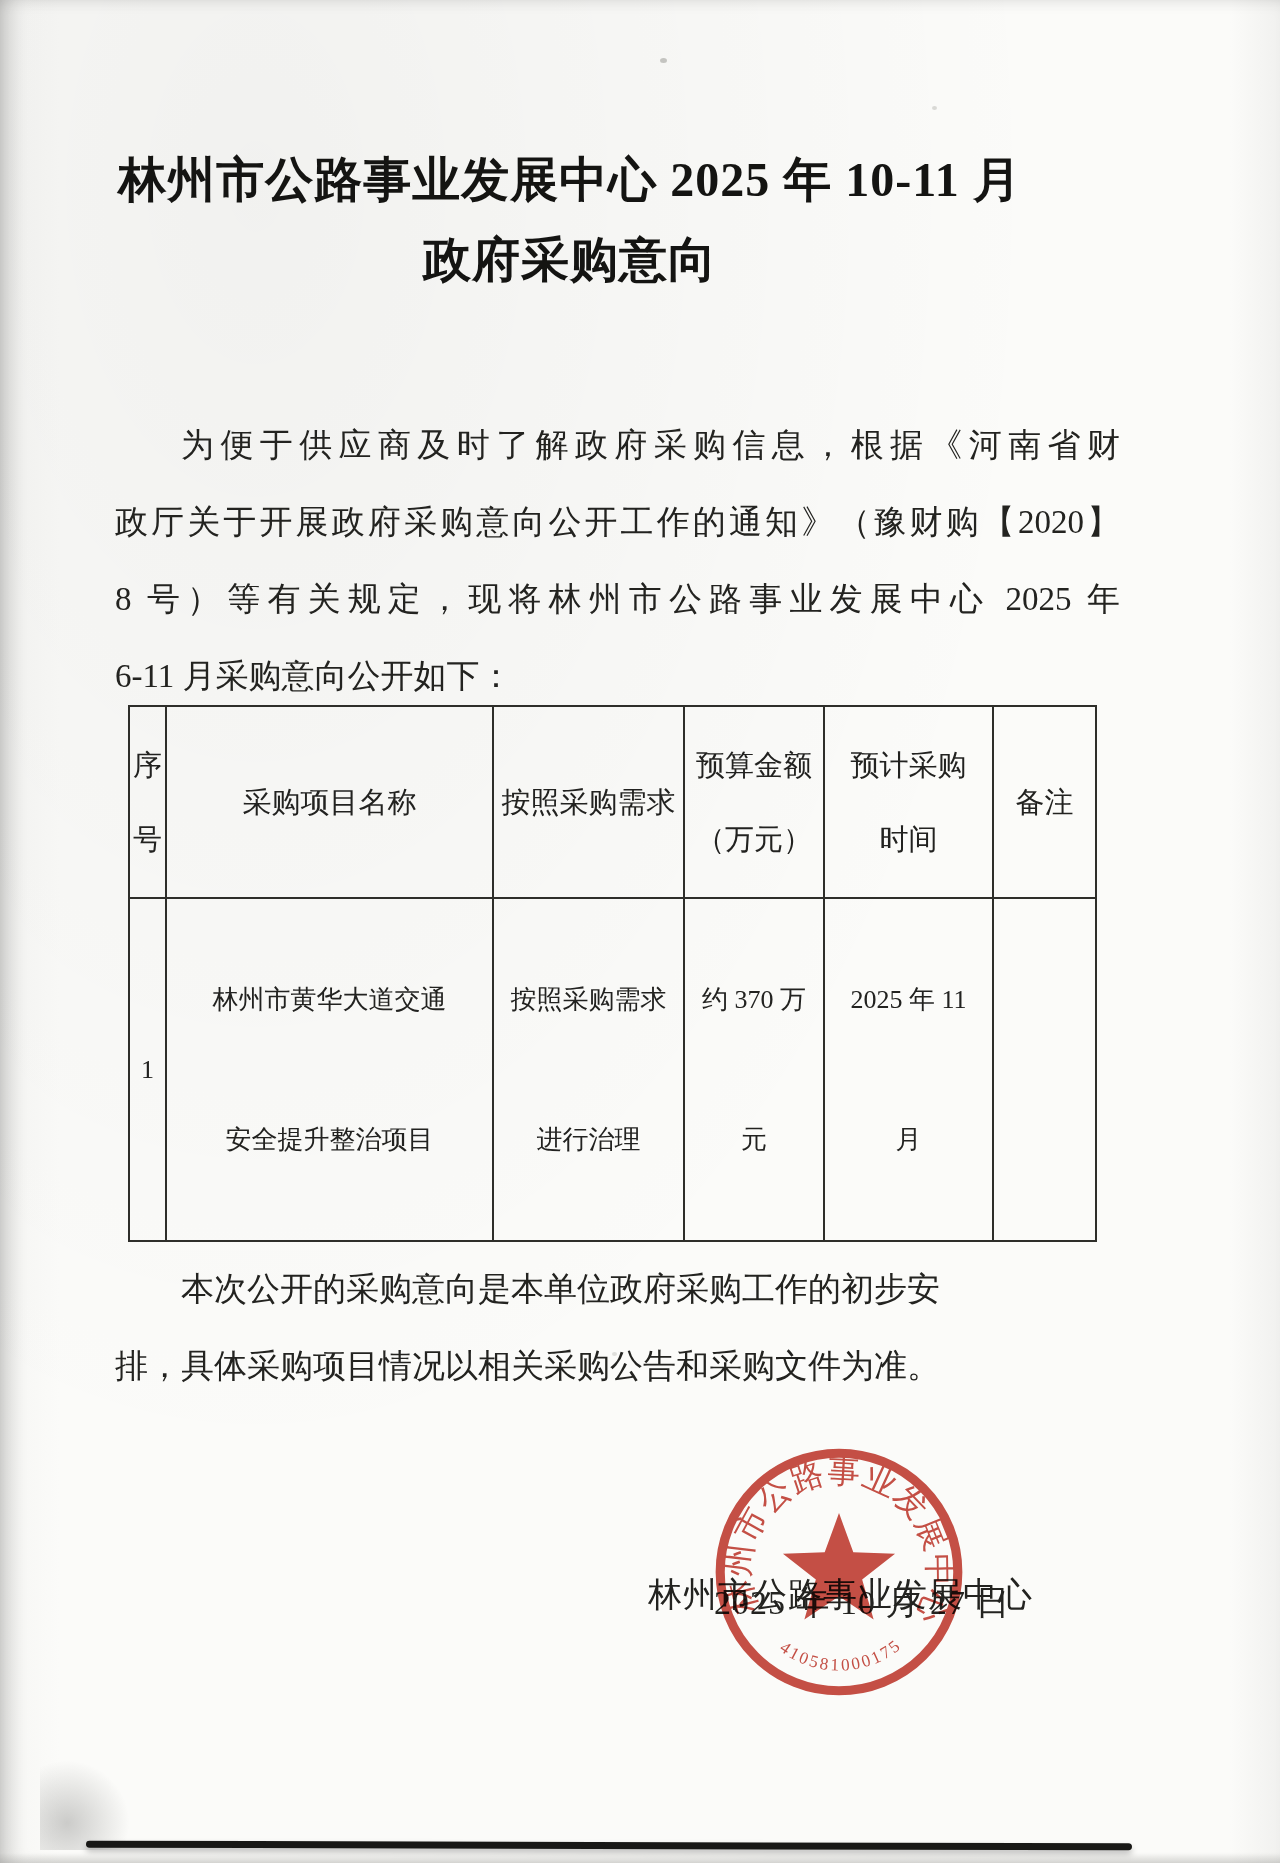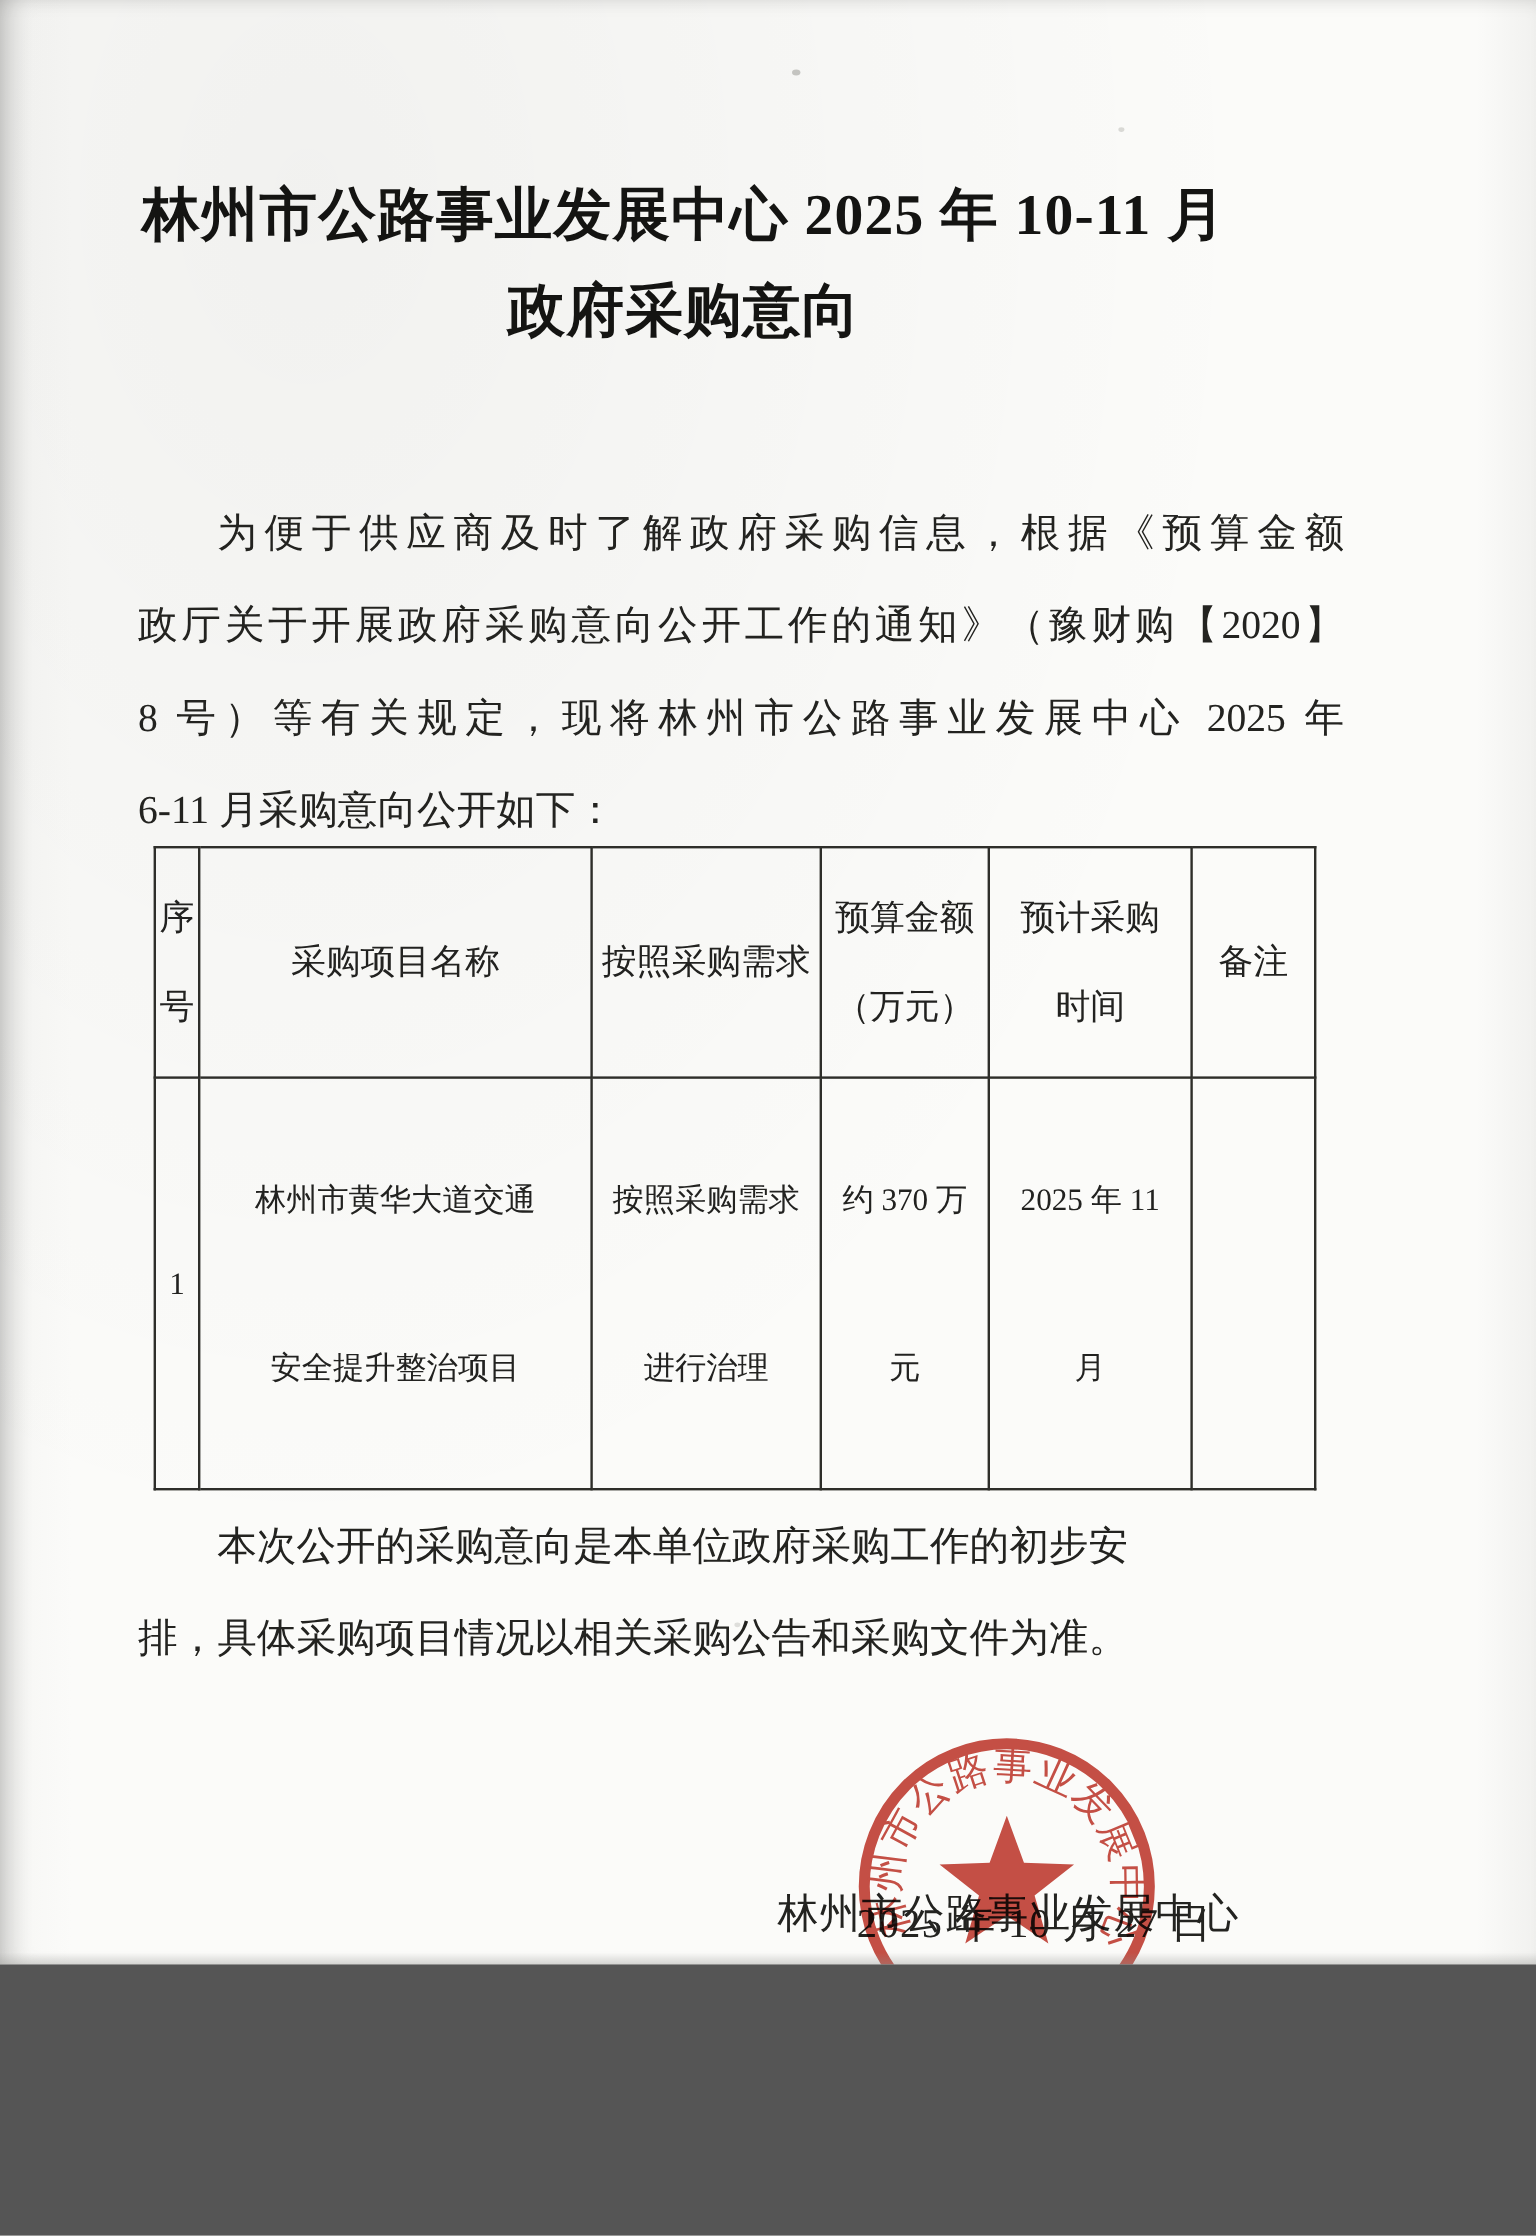--- a/index.html
+++ b/index.html
@@ -1,18 +1,18 @@
 <!DOCTYPE html>
 <html><head>
 <meta charset="utf-8">
 <style>
   html,body { margin:0; padding:0; background:#555; }
   .page {
     position:relative;
-    width:1280px; height:1637px;
+    width:1280px; height:1863px;
     margin:0 auto;
     background:
       radial-gradient(ellipse at 20% 10%, rgba(0,0,0,0.04), rgba(0,0,0,0) 55%),
       linear-gradient(90deg, #ececea 0px, #f8f8f6 26px, #fbfbf9 60px, #fbfbf9 1230px, #f1f1ef 1280px),
       #fbfbf9;
     box-shadow: inset 16px 0 26px -16px rgba(0,0,0,.25), inset 0 10px 18px -12px rgba(0,0,0,.12);
     overflow:hidden;
     font-family:"Liberation Serif","DejaVu Serif",serif;
     color:#1e1e1c;
   }
@@ -81,21 +81,21 @@
 <body>
 
 <div class="page">
 
   <div class="title-block">
     <div class="title-line">林州市公路事业发展中心 2025 年 10-11 月</div>
     <div class="title-line">政府采购意向</div>
   </div>
 
   <div class="intro-block">
-    <div class="body-line j indent">为便于供应商及时了解政府采购信息，根据《预算金额</div>
+    <div class="body-line j indent">为便于供应商及时了解政府采购信息，根据《河南省财</div>
     <div class="body-line j">政厅关于开展政府采购意向公开工作的通知》（豫财购【2020】</div>
     <div class="body-line j">8 号）等有关规定，现将林州市公路事业发展中心 2025 年</div>
     <div class="body-line">6-11 月采购意向公开如下：</div>
   </div>
 
   <table class="doc-table">
     <colgroup>
       <col style="width:37px">
         <col style="width:327px">
         <col style="width:191px">

